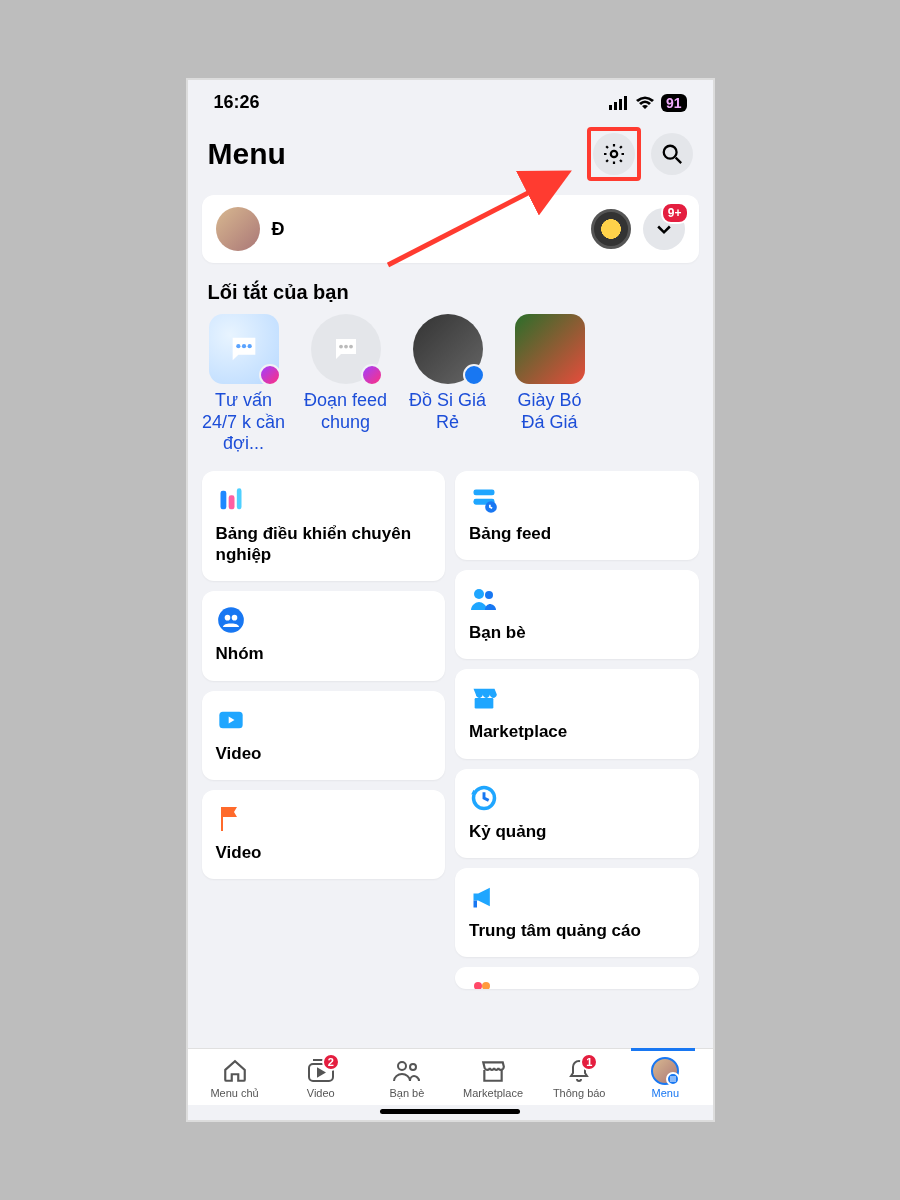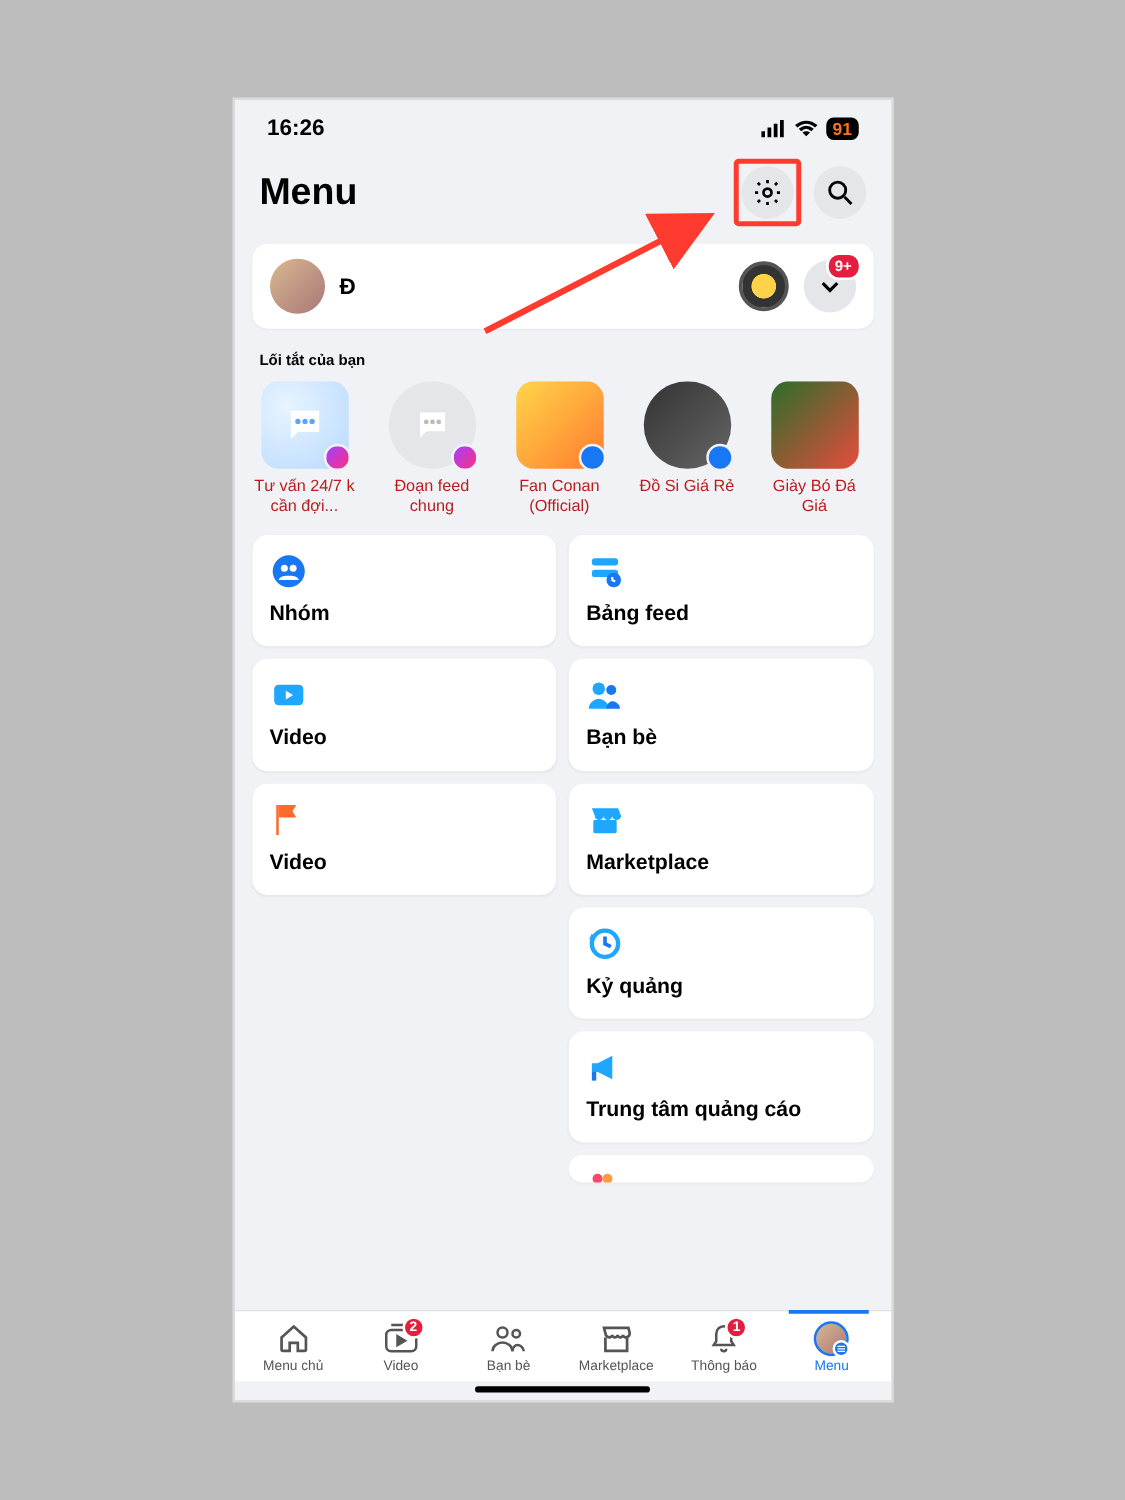--- a/index.html
+++ b/index.html
@@ -1,37 +1,37 @@
 <!DOCTYPE html>
 <html><head>
 <meta charset="utf-8">
 <style>
 * { box-sizing: border-box; margin: 0; padding: 0; font-family: -apple-system, BlinkMacSystemFont, "Segoe UI", Helvetica, Arial, sans-serif; }
 body { background: #bdbdbd; display: flex; justify-content: center; align-items: center; min-height: 1200px; }
 .phone { width: 525px; height: 1040px; background: #f1f2f6; border-radius: 0; overflow: hidden; position: relative; display: flex; flex-direction: column; box-shadow: 0 0 0 2px #dcdcdc; }
 .status-bar { display: flex; justify-content: space-between; align-items: center; padding: 12px 26px 6px 26px; font-weight: 700; font-size: 18px; }
 .status-right { display: flex; align-items: center; gap: 6px; }
-.battery { background: #000; color: #f97316; border-radius: 6px; padding: 1px 5px; font-size: 14px; font-weight: 700; }
+.battery { background: #000; color: #f0abfc; border-radius: 6px; padding: 1px 5px; font-size: 14px; font-weight: 700; }
 .header { display: flex; align-items: center; justify-content: space-between; padding: 8px 20px 14px 20px; }
 .header h1 { font-size: 30px; font-weight: 800; }
 .header-actions { display: flex; gap: 10px; align-items: center; }
 .circle-btn { width: 42px; height: 42px; border-radius: 50%; background: #e4e6ea; display: flex; align-items: center; justify-content: center; }
 .settings-highlight { border: 4px solid #ff3b30; border-radius: 4px; padding: 2px; position: relative; }
 .arrow { position: absolute; top: 80px; left: 180px; pointer-events:none; }
 .profile-card { background: #fff; margin: 0 14px; border-radius: 12px; padding: 12px 14px; display: flex; align-items: center; gap: 12px; box-shadow: 0 1px 2px rgba(0,0,0,0.04); }
 .avatar { width: 44px; height: 44px; border-radius: 50%; background: linear-gradient(135deg, #d8b890, #a77); }
 .profile-name { font-weight: 600; font-size: 18px; flex: 1; }
 .story-ring { width: 40px; height: 40px; border-radius: 50%; border: 3px solid #555; background: radial-gradient(circle, #ffd24a 40%, #333 42%); display:flex; align-items:center; justify-content:center; }
 .check-circle { width: 42px; height: 42px; border-radius: 50%; background: #e4e6ea; display: flex; align-items: center; justify-content: center; position: relative; }
 .badge { position: absolute; top: -6px; right: -4px; background: #e41e3f; color: #fff; font-size: 12px; font-weight: 700; padding: 2px 5px; border-radius: 10px; border: 2px solid #fff; }
-.section-title { font-weight: 700; font-size: 12px; padding: 18px 20px 10px 20px; }
+.section-title { font-weight: 700; font-size: 20px; padding: 18px 20px 10px 20px; }
 .shortcuts { display: flex; gap: 18px; padding: 0 14px; overflow: hidden; }
 .shortcut { width: 84px; text-align: center; flex-shrink: 0; }
 .shortcut-img { width: 70px; height: 70px; border-radius: 14px; margin: 0 auto 6px auto; position: relative; }
-.shortcut-label { font-size: 13px; color: #b91c1c; line-height: 1.2; }
+.shortcut-label { font-size: 18px; color: #1d4ed8; line-height: 1.2; }
 .sc1 { background: radial-gradient(circle at 30% 30%, #e8f4ff, #b8d9ff); display:flex; align-items:center; justify-content:center;}
 .sc2 { background: #e4e6ea; border-radius: 50%; display:flex; align-items:center; justify-content:center;}
 .sc3 { background: linear-gradient(135deg, #ffd54a, #ff7b2e); }
 .sc4 { background: linear-gradient(135deg, #333, #666); border-radius: 50%; }
 .sc5 { background: linear-gradient(135deg, #2a6e2a, #e74c3c); }
 .sub-badge { position: absolute; bottom: -2px; right: -2px; width: 22px; height: 22px; border-radius: 50%; border: 2px solid #f1f2f6; }
 .sb-msg { background: linear-gradient(135deg, #a040ff, #ff3080); }
 .sb-grp { background: #1877f2; }
 .grid { display: grid; grid-template-columns: 1fr 1fr; gap: 10px; padding: 16px 14px 0 14px; overflow-y: auto; flex: 1; }
 .tile { background: #fff; border-radius: 12px; padding: 14px 14px 16px 14px; box-shadow: 0 1px 2px rgba(0,0,0,0.05); }
@@ -131,39 +131,43 @@
             <path d="M4 4h16v12H8l-4 4Z" fill="#fff"></path>
             <circle cx="8" cy="10" r="1.5" fill="#bbb"></circle>
             <circle cx="12" cy="10" r="1.5" fill="#bbb"></circle>
             <circle cx="16" cy="10" r="1.5" fill="#bbb"></circle>
           </svg>
         <div class="sub-badge sb-msg"></div>
       </div>
       <div class="shortcut-label">Đoạn feed chung</div>
     </div>
     <div class="shortcut">
-      <div class="shortcut-img sc3">
-        <div class="sub-badge sb-grp"></div>
-      </div>
-      <div class="shortcut-label">Fan Conan (Official)</div>
-    </div>
-    <div class="shortcut">
       <div class="shortcut-img sc4">
         <div class="sub-badge sb-grp"></div>
       </div>
       <div class="shortcut-label">Đồ Si Giá Rẻ</div>
     </div>
     <div class="shortcut">
       <div class="shortcut-img sc5"></div>
       <div class="shortcut-label">Giày Bó Đá Giá</div>
     </div>
   </div>
 
   <div class="grid">
     <div class="col">
+      <div class="tile">
+        <div class="tile-icon">
+            <svg width="28" height="28" viewBox="0 0 24 24">
+              <rect x="3" y="4" width="5" height="16" rx="2" fill="#1e88ff"></rect>
+              <rect x="10" y="8" width="5" height="12" rx="2" fill="#ff5fa2"></rect>
+              <rect x="17" y="2" width="4" height="18" rx="2" fill="#4fd0ff"></rect>
+            </svg>
+          </div>
+        <div class="tile-label">Bảng điều khiển chuyên nghiệp</div>
+      </div>
       <div class="tile">
         <div class="tile-icon">
             <svg width="28" height="28" viewBox="0 0 24 24">
               <circle cx="12" cy="12" r="11" fill="#1877f2"></circle>
               <circle cx="9" cy="10" r="2.4" fill="#fff"></circle>
               <circle cx="15" cy="10" r="2.4" fill="#fff"></circle>
               <path d="M5 18c1-3 5-3 7-3s6 0 7 3" fill="#fff"></path>
             </svg>
           </div>
         <div class="tile-label">Nhóm</div>

